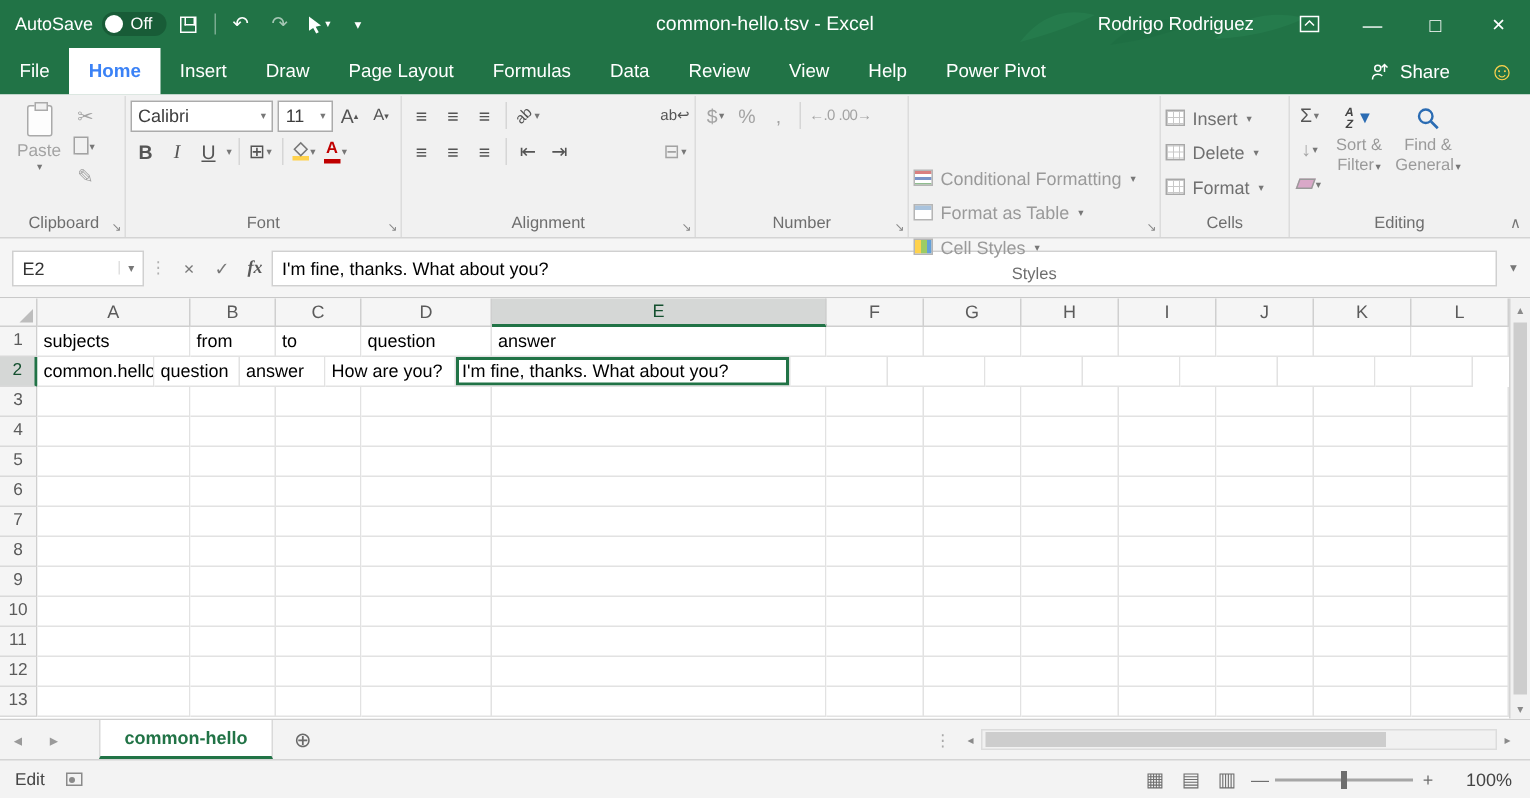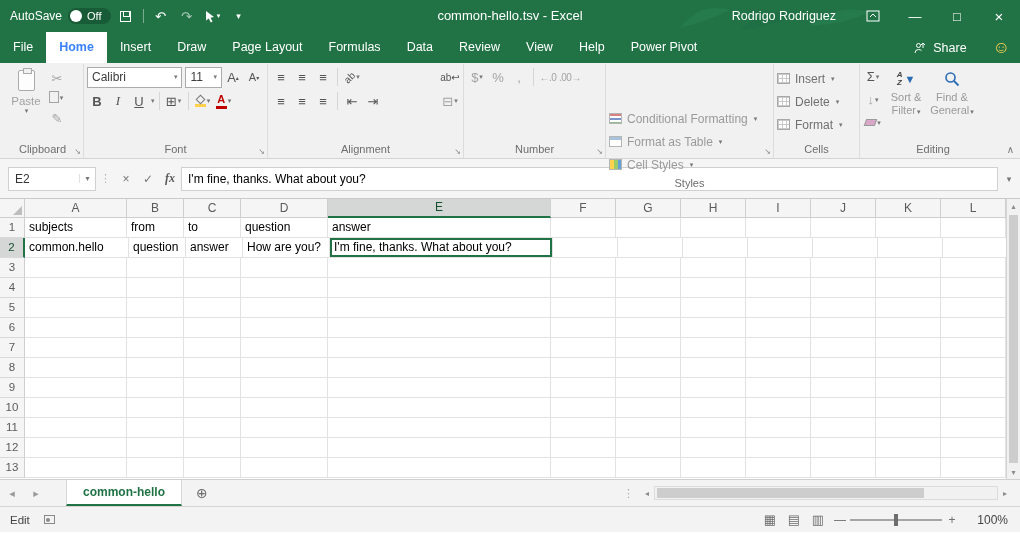--- a/index.html
+++ b/index.html
@@ -489,21 +489,21 @@
         <div class="cell" style="width: 65px;"></div>
         <div class="cell" style="width: 65px;"></div>
         <div class="cell" style="width: 65px;"></div>
         <div class="cell" style="width: 65px;"></div>
         <div class="cell" style="width: 65px;"></div>
         <div class="cell" style="width: 65px;"></div>
         <div class="cell" style="width: 65px;"></div>
       </div>
       <div class="grow">
         <div class="rowhdr active">2</div>
-        <div class="cell" style="width: 104px;">common.hello</div>
+        <div class="cell" style="width: 78px;">common.hello</div>
         <div class="cell" style="width: 57px;">question</div>
         <div class="cell" style="width: 57px;">answer</div>
         <div class="cell" style="width: 87px;">How are you?</div>
         <div class="cell selected" style="width: 223px;">I'm fine, thanks. What about you?</div>
         <div class="cell" style="width: 65px;"></div>
         <div class="cell" style="width: 65px;"></div>
         <div class="cell" style="width: 65px;"></div>
         <div class="cell" style="width: 65px;"></div>
         <div class="cell" style="width: 65px;"></div>
         <div class="cell" style="width: 65px;"></div>

